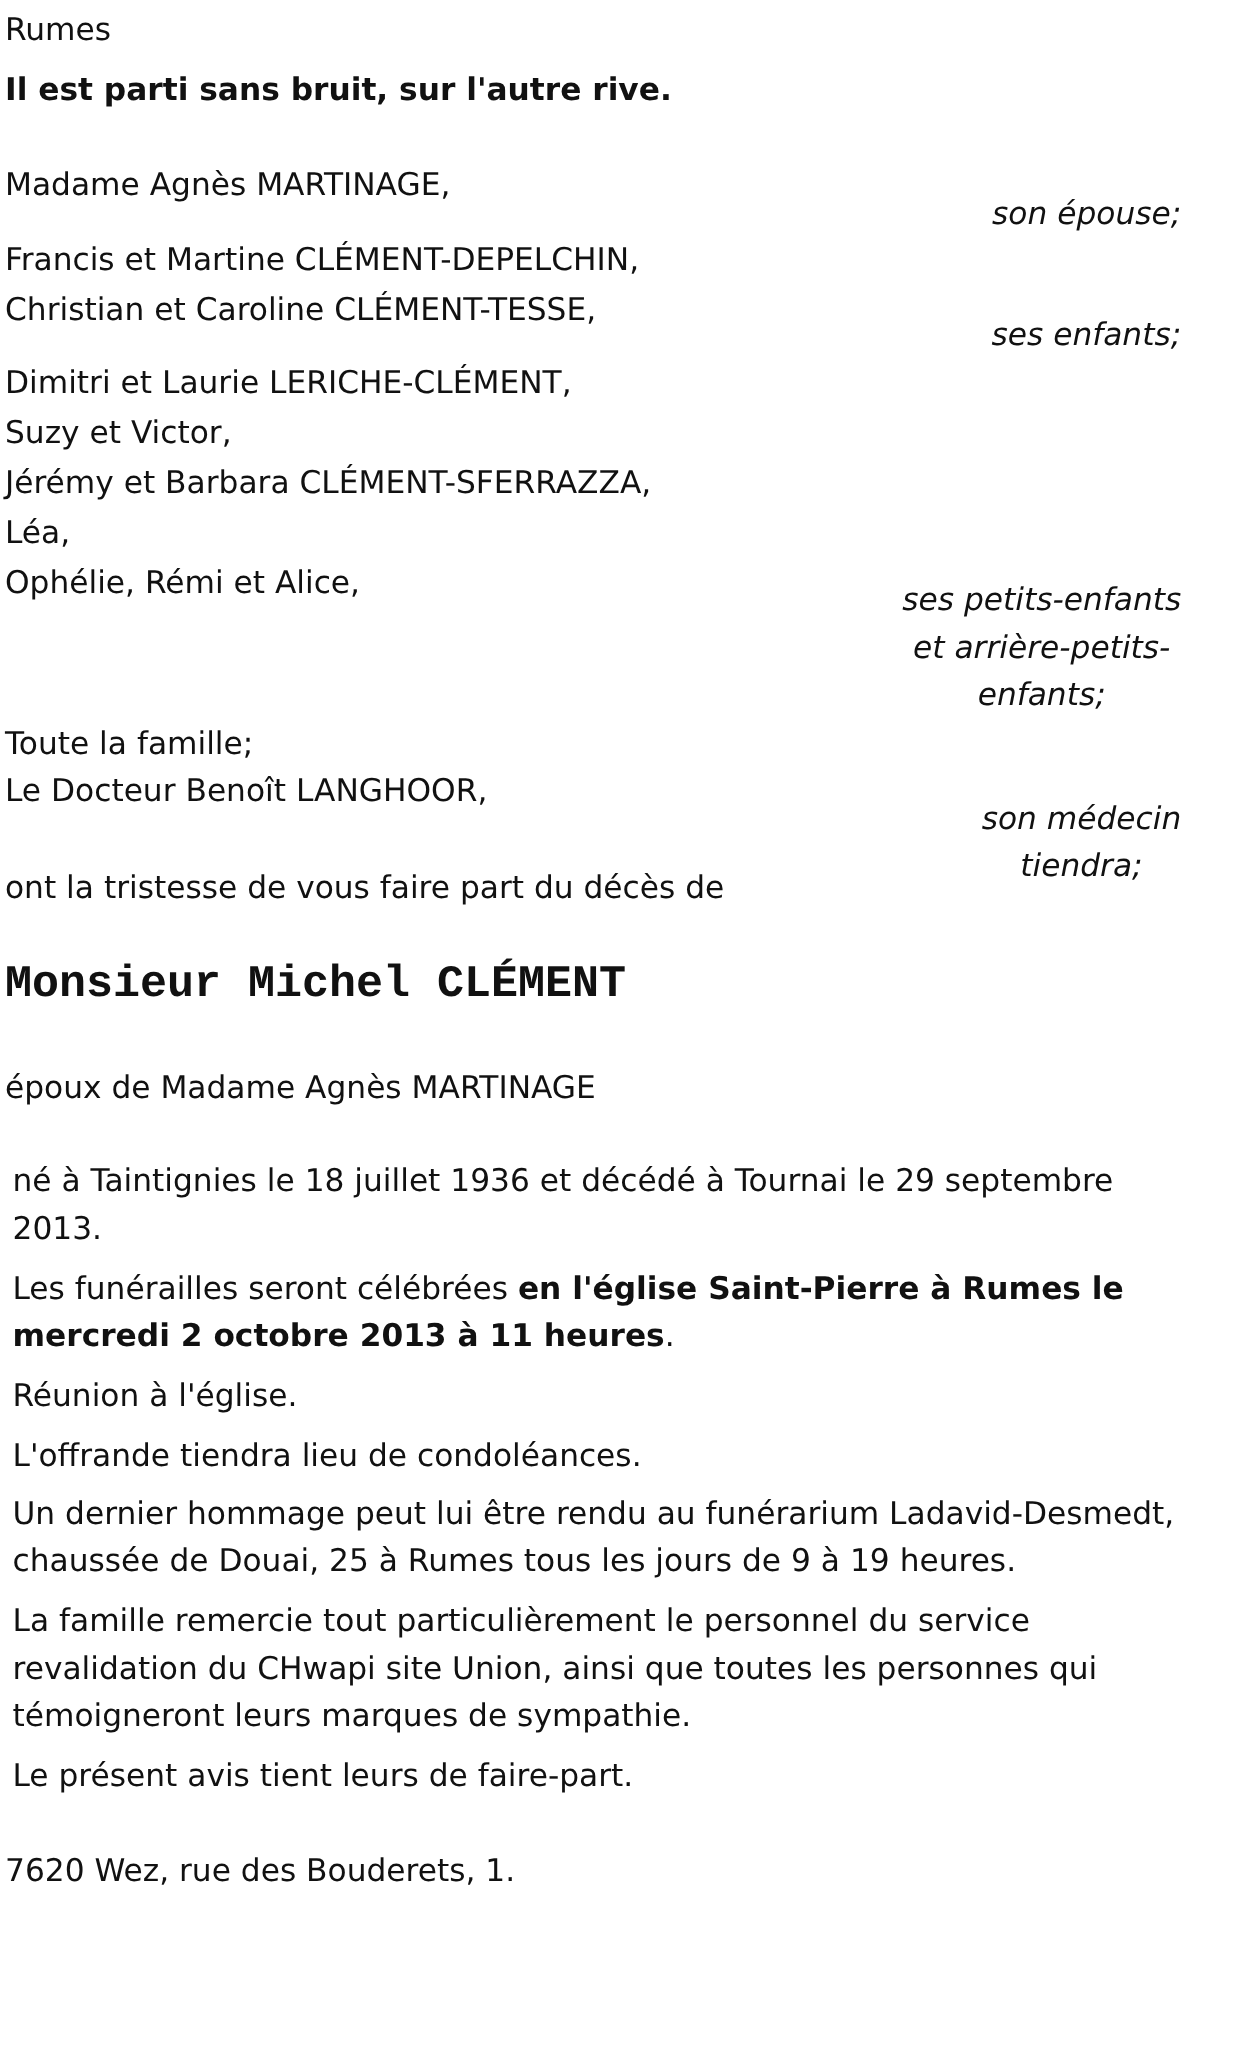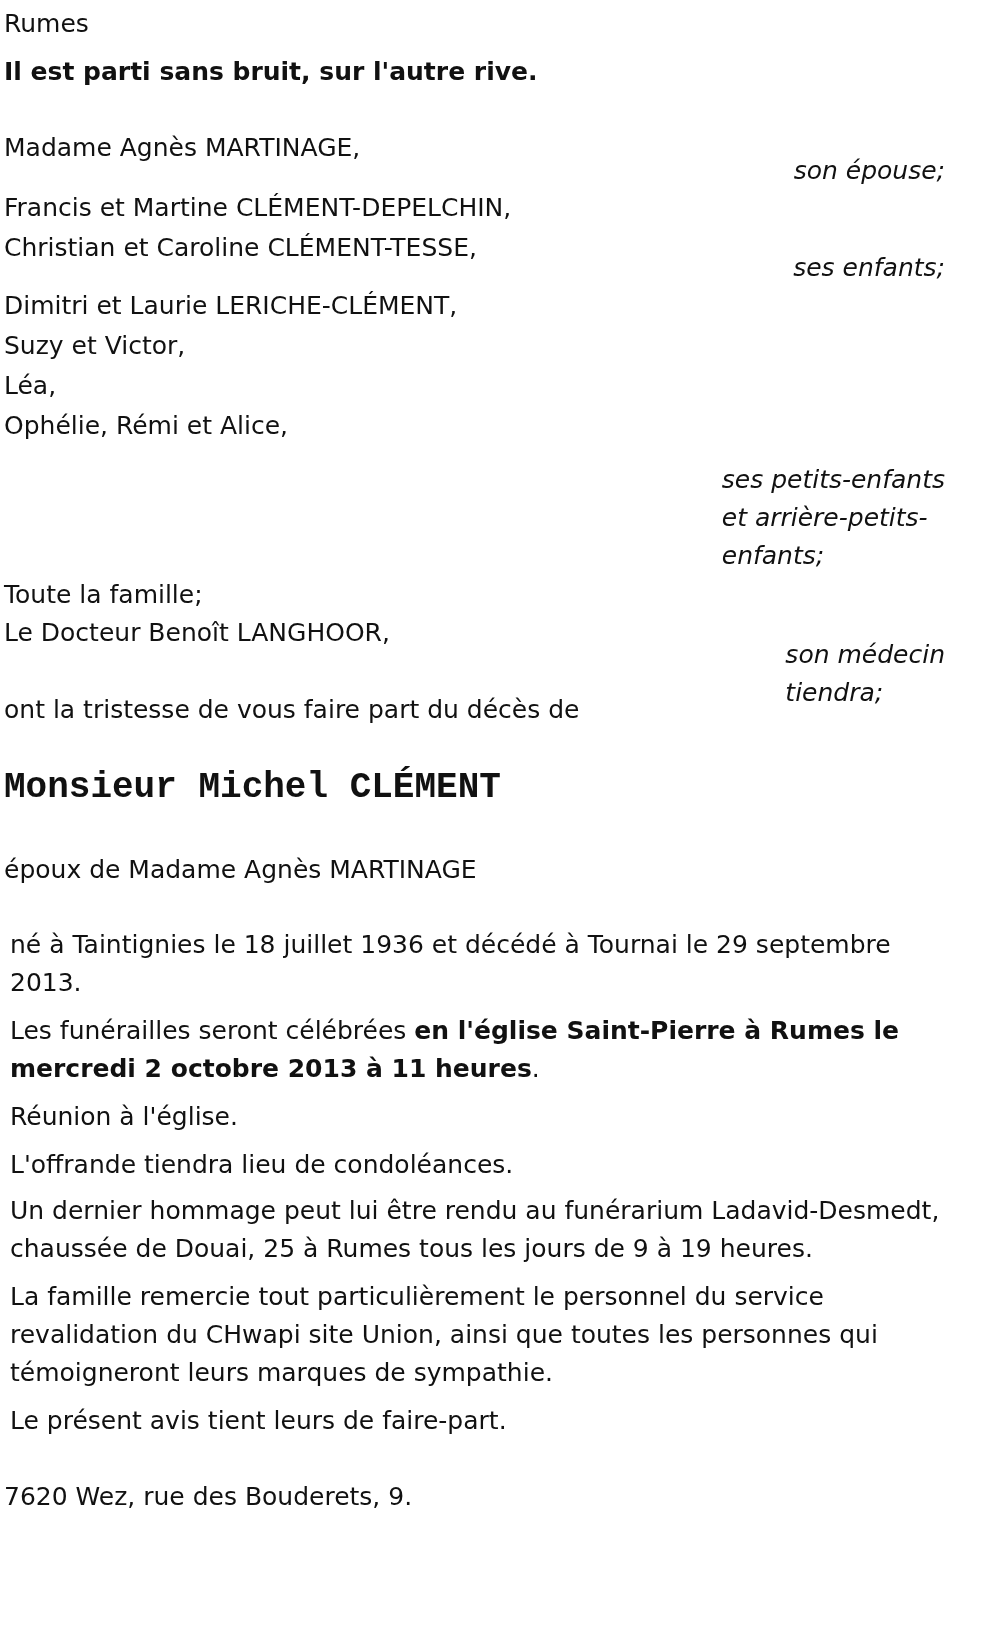--- a/index.html
+++ b/index.html
@@ -8,21 +8,21 @@
     height: 1643px;
     position: relative;
     overflow: hidden;
     font-family: "DejaVu Sans", sans-serif;
     color: #111111;
     font-size: 25px;
     line-height: 40px;
   }
   .abs { position: absolute; margin: 0; white-space: nowrap; }
   .left { left: 4px; }
-  .right { right: 55px; text-align: left; font-style: italic; }
+  .right { right: 55px; text-align: center; font-style: italic; }
   .bold { font-weight: bold; }
   .title { font-size: 36px; font-weight: bold; line-height: 46px; font-family: Liberation Mono, monospace; }
   .para { position: absolute; left: 10px; width: 930px; margin: 0; white-space: normal; }
   .lines span { display: block; }
 </style>
 </head>
 <body>
 
 <p class="abs left" style="top:4px">Rumes</p>
 <p class="abs left bold" style="top:52px">Il est parti sans bruit, sur l'autre rive.</p>
@@ -32,20 +32,21 @@
 
 <div class="abs left lines" style="top:188px">
   <span>Francis et Martine CLÉMENT-DEPELCHIN,</span>
   <span>Christian et Caroline CLÉMENT-TESSE,</span>
 </div>
 <p class="abs right" style="top:248px">ses enfants;</p>
 
 <div class="abs left lines" style="top:286px">
   <span>Dimitri et Laurie LERICHE-CLÉMENT,</span>
   <span>Suzy et Victor,</span>
+  <span>Jérémy et Barbara CLÉMENT-SFERRAZZA,</span>
   <span>Léa,</span>
   <span>Ophélie, Rémi et Alice,</span>
 </div>
 <div class="abs right lines" style="top:461px; line-height:38px">
   <span>ses petits-enfants</span>
   <span>et arrière-petits-</span>
   <span>enfants;</span>
 </div>
 
 <p class="abs left" style="top:575px">Toute la famille;</p>
@@ -65,14 +66,14 @@
 
 <p class="para" style="top:1012px; line-height:38px"><span>Les funérailles seront célébrées </span><b>en l'église Saint-Pierre à Rumes le mercredi 2 octobre 2013 à 11 heures</b><span>.</span></p>
 
 <p class="para" style="top:1097px">Réunion à l'église.</p>
 <p class="para" style="top:1145px">L'offrande tiendra lieu de condoléances.</p>
 <p class="para" style="top:1192px; line-height:38px">Un dernier hommage peut lui être rendu au funérarium Ladavid-Desmedt, chaussée de Douai, 25 à Rumes tous les jours de 9 à 19 heures.</p>
 <p class="para" style="top:1278px; line-height:38px">La famille remercie tout particulièrement le personnel du service revalidation du CHwapi site Union, ainsi que toutes les personnes qui témoigneront leurs marques de sympathie.</p>
 <p class="para" style="top:1401px">Le présent avis tient leurs de faire-part.</p>
 
 <div class="abs left lines" style="top:1478px; line-height:38px">
-  <span>7620 Wez, rue des Bouderets, 9.</span>
+  <span>7620 Wez, rue des Bouderets, 1.</span>
 </div>
 
 </body></html>

